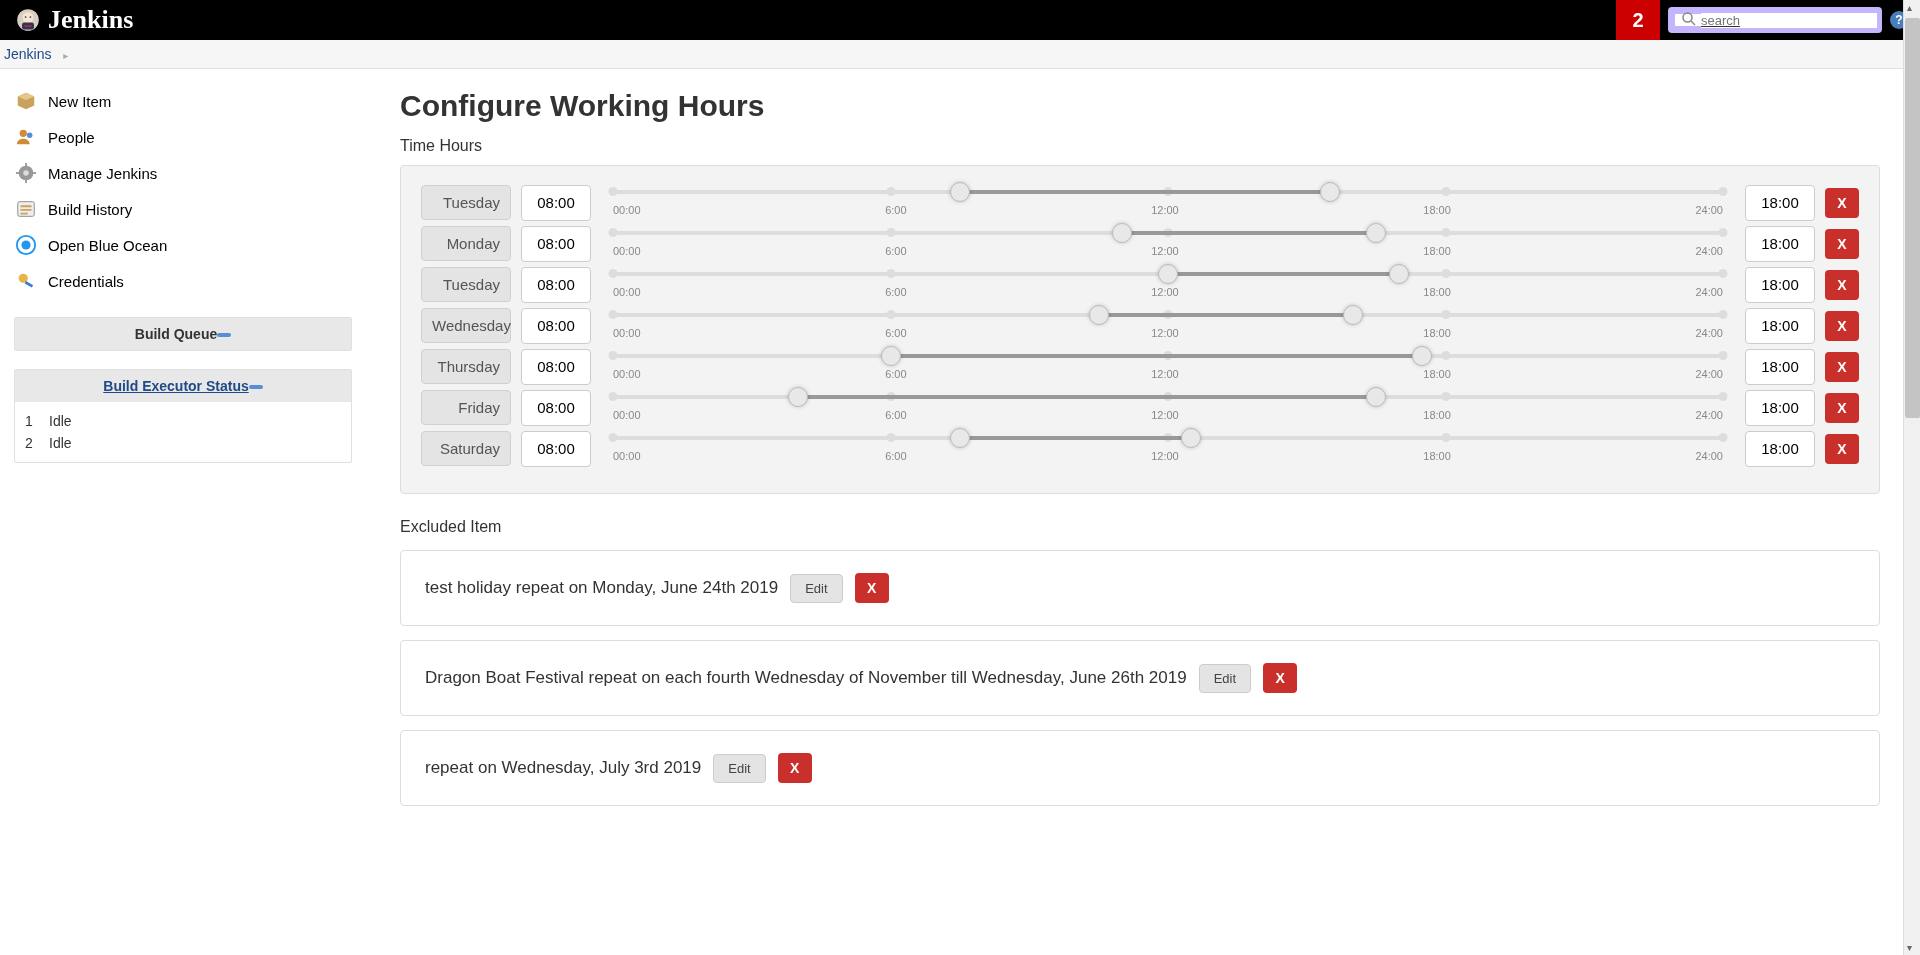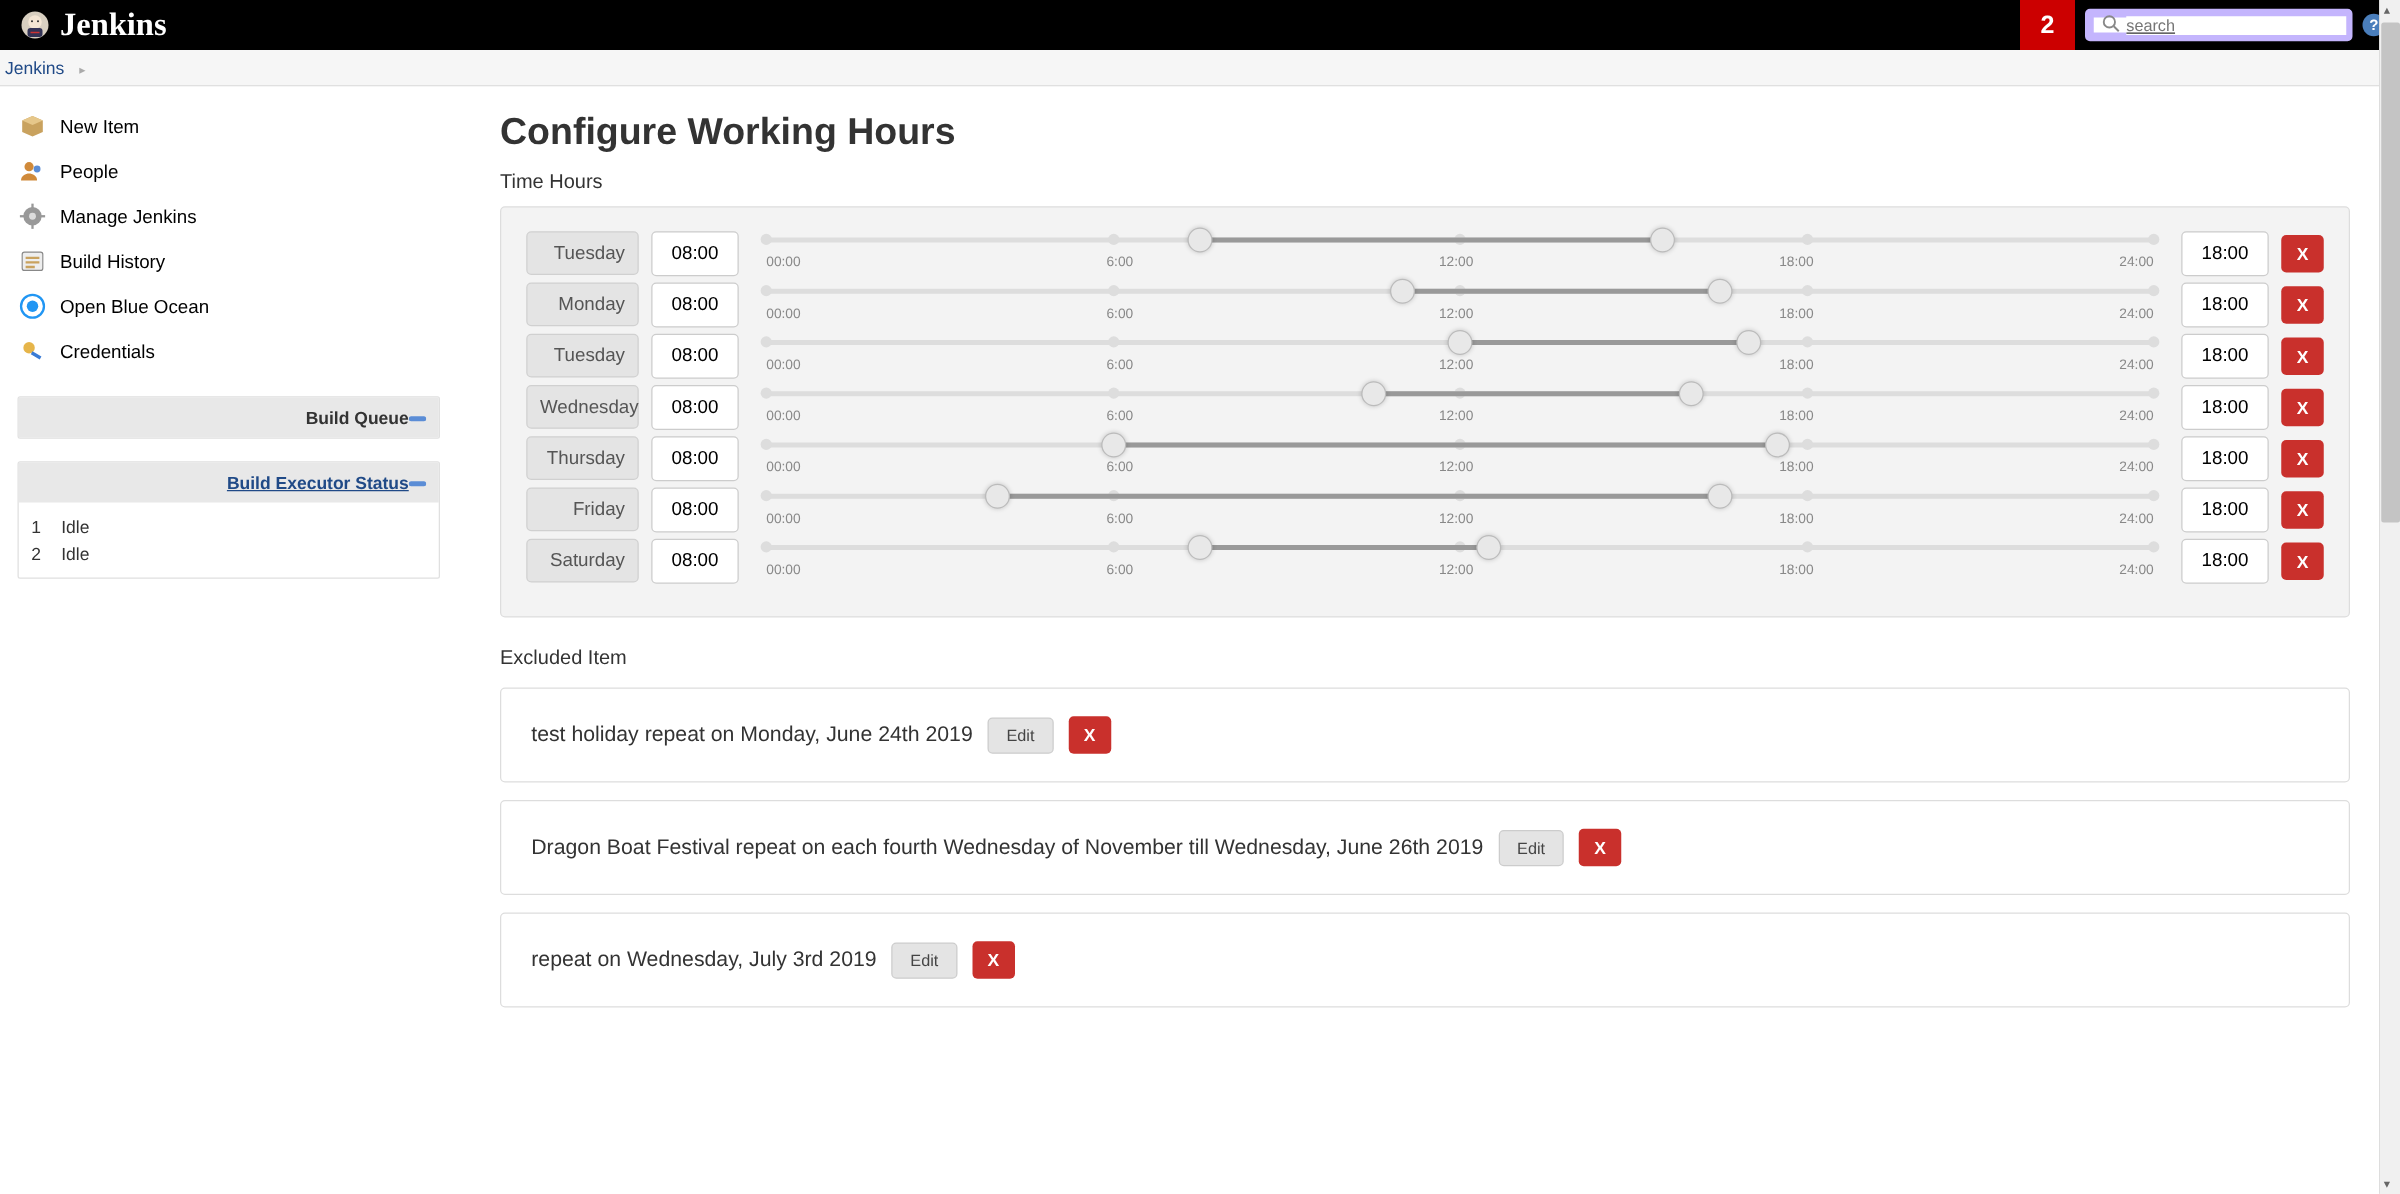--- a/index.html
+++ b/index.html
@@ -28,21 +28,21 @@
 .content { flex: 1; padding: 20px 40px 40px 40px; }
 
 
 .side-nav { list-style: none; }
 .side-nav li { display: flex; align-items: center; gap: 10px; padding: 6px 0; font-size: 15px; }
 .side-nav a { color: #000000; text-decoration: none; }
 .nav-icon { width: 24px; height: 24px; display: inline-flex; align-items: center; justify-content: center; }
 
 
 .side-panel { margin-top: 18px; border: 1px solid #e0e0e0; border-radius: 2px; }
-.side-panel-header { background: #e8e8e8; padding: 8px 10px; font-weight: bold; font-size: 14px; color: #333; display: flex; justify-content: flex-end; align-items: center; }
+.side-panel-header { background: #e8e8e8; padding: 8px 10px; font-weight: bold; font-size: 14px; color: #333; display: flex; justify-content: center; align-items: center; }
 .side-panel-header a { color: #204a87; text-decoration: underline; font-weight: bold; }
 .collapse-icon { width: 14px; height: 8px; }
 .side-panel-body { padding: 8px 10px; font-size: 14px; }
 .exec-row { display: flex; gap: 10px; padding: 3px 0; }
 .exec-num { width: 14px; }
 
 
 h1.page-title { font-size: 30px; font-weight: bold; margin-bottom: 14px; }
 .section-label { font-size: 16px; margin-bottom: 10px; }
 

